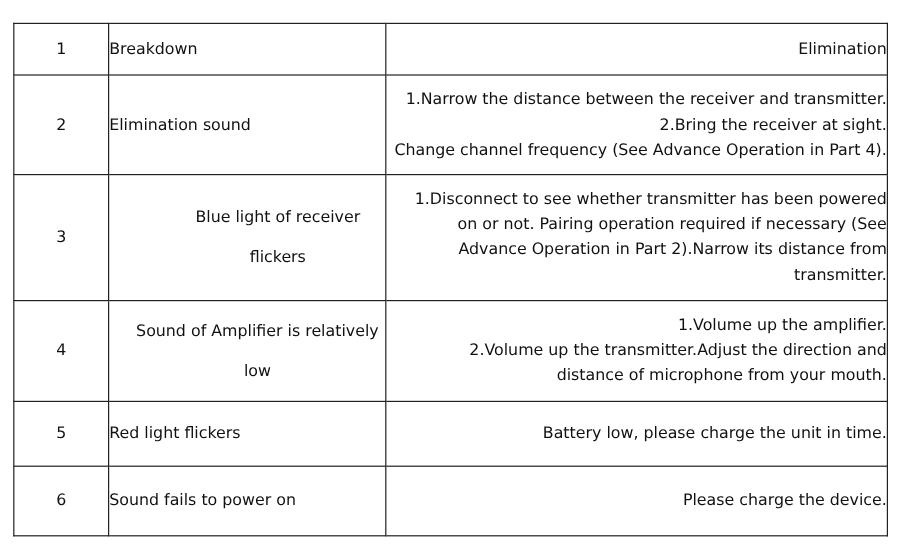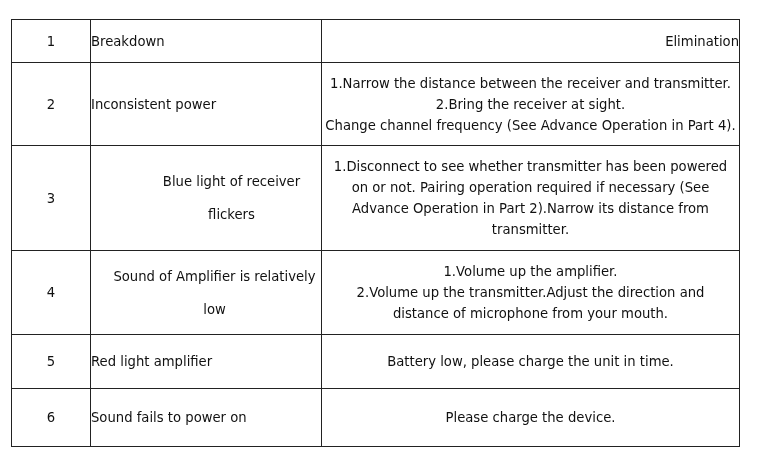--- a/index.html
+++ b/index.html
@@ -16,21 +16,21 @@
     vertical-align: middle; padding: 0;
   }
   col.c1 { width: 79px; }
   col.c2 { width: 231px; }
   col.c3 { width: 418px; }
   td.num { text-align: center; }
   td.brk { text-align: left; }
   td.brk.tall { line-height: 33px; text-align: center; }
   td.brk.pad3 { padding-left: 51px; }
   td.brk.pad4 { padding-left: 17px; }
-  td.elim { text-align: center; padding-left: 8px; padding-right: 4px; }
+  td.elim { text-align: right; padding-left: 8px; padding-right: 4px; }
   td.elim.hdr { text-align: right; padding-left: 0; }
   tr.r1 { height: 43px; }
   tr.r2 { height: 83px; }
   tr.r3 { height: 105px; }
   tr.r4 { height: 84px; }
   tr.r5 { height: 54px; }
   tr.r6 { height: 58px; }
   .line { display: block; }
 </style>
 </head>
@@ -44,21 +44,21 @@
     </colgroup>
   <tbody>
     <tr class="r1">
       <td class="num">1</td>
       <td class="brk">Breakdown</td>
       <td class="elim hdr">Elimination</td>
     </tr>
 
     <tr class="r2">
       <td class="num">2</td>
-      <td class="brk">Inconsistent power</td>
+      <td class="brk">Elimination sound</td>
       <td class="elim">
         <span class="line">1.Narrow the distance between the receiver and transmitter.</span>
         <span class="line">2.Bring the receiver at sight.</span>
         <span class="line">Change channel frequency (See Advance Operation in Part 4).</span>
       </td>
     </tr>
 
     <tr class="r3">
       <td class="num">3</td>
       <td class="brk tall pad3">
@@ -81,21 +81,21 @@
       </td>
       <td class="elim">
         <span class="line">1.Volume up the amplifier.</span>
         <span class="line">2.Volume up the transmitter.Adjust the direction and</span>
         <span class="line">distance of microphone from your mouth.</span>
       </td>
     </tr>
 
     <tr class="r5">
       <td class="num">5</td>
-      <td class="brk">Red light amplifier</td>
+      <td class="brk">Red light flickers</td>
       <td class="elim">Battery low, please charge the unit in time.</td>
     </tr>
 
     <tr class="r6">
       <td class="num">6</td>
       <td class="brk">Sound fails to power on</td>
       <td class="elim">Please charge the device.</td>
     </tr>
   </tbody>
 </table>

